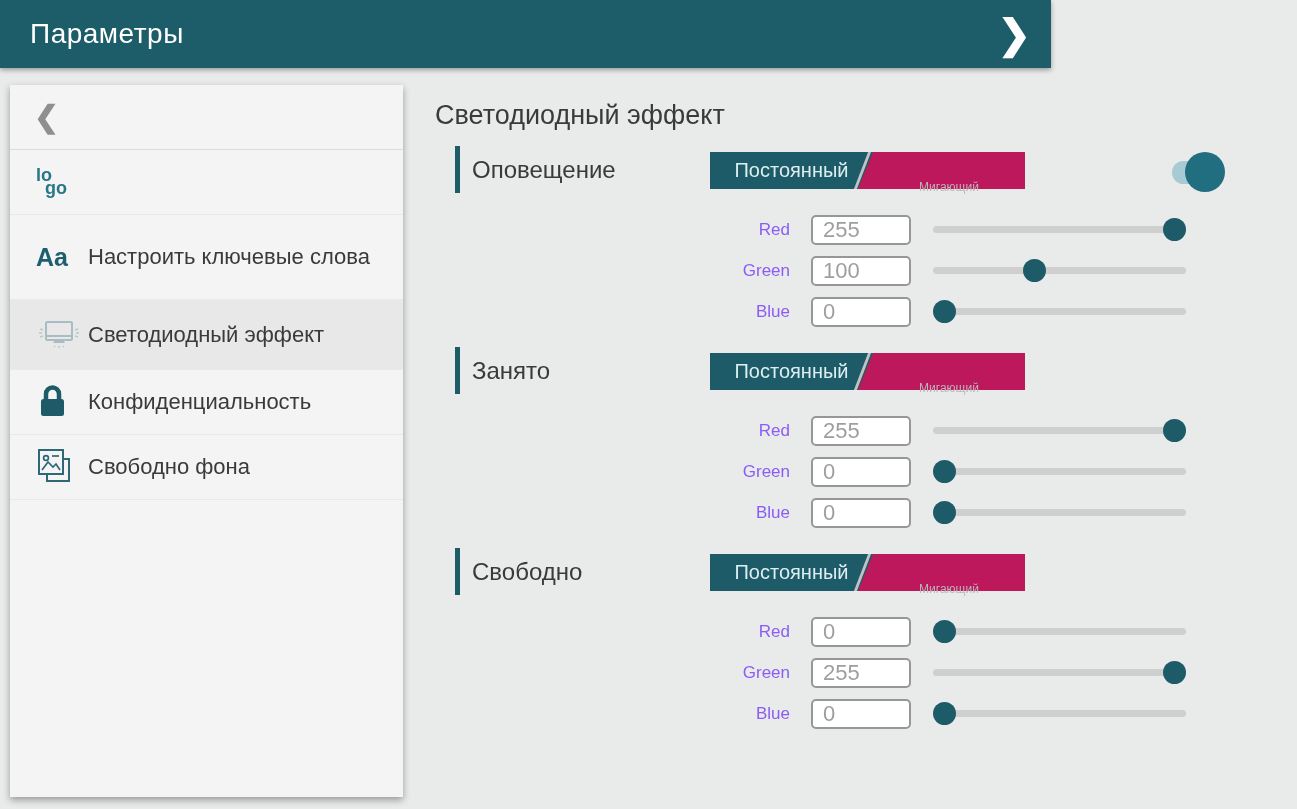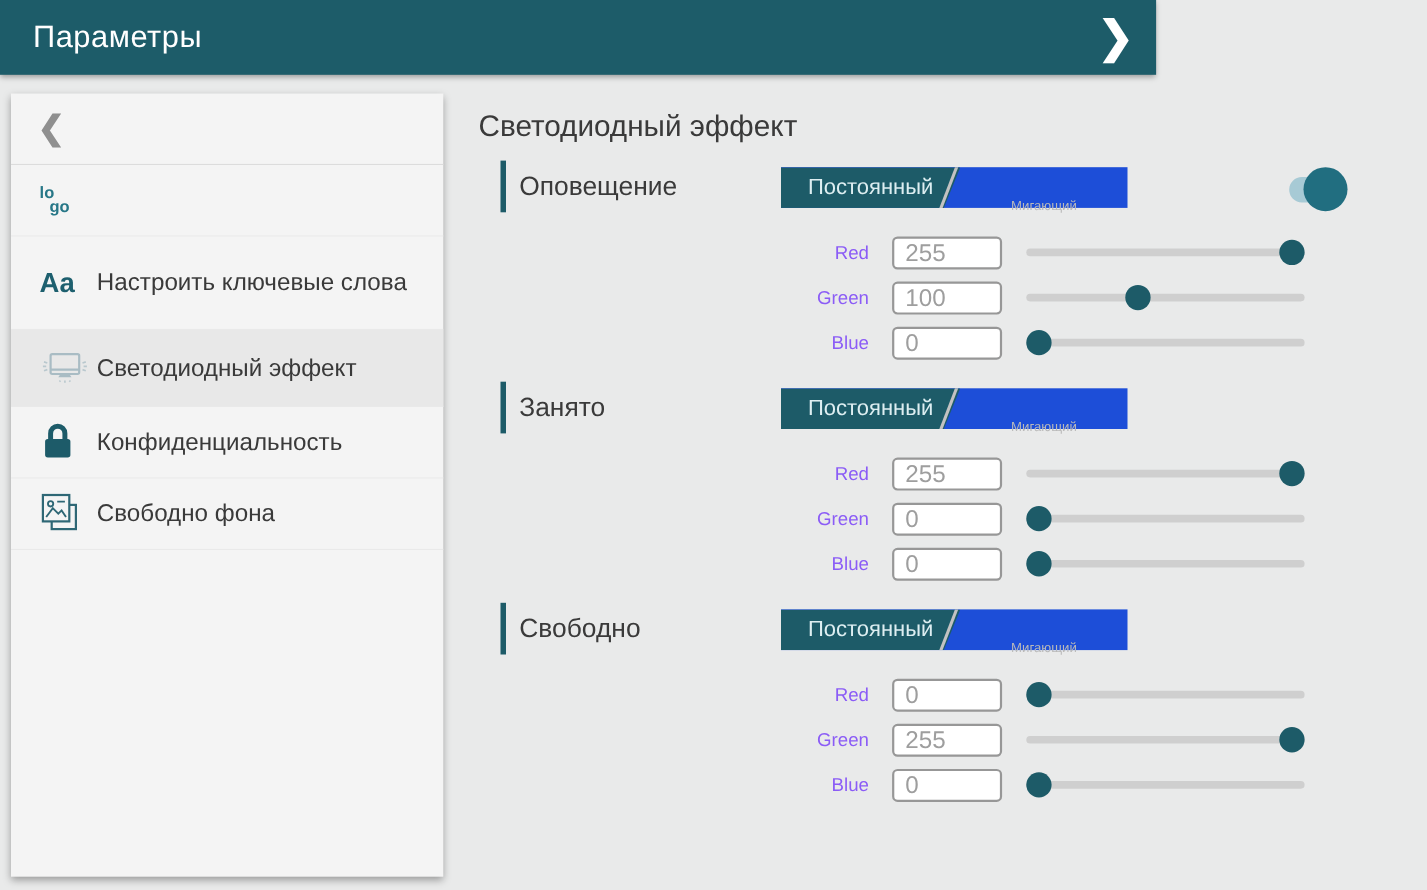--- a/index.html
+++ b/index.html
@@ -35,38 +35,38 @@
     display:flex; align-items:center; padding-left:26px;
     border-bottom:1px solid #e9e9e9; cursor:pointer;
   }
   .side-item.h65 { height:64px; }
   .side-item.h85 { height:84px; }
   .side-item.h70 { height:69px; }
   .side-item.selected { background:#e8e8e8; }
   .icon-box { width:52px; flex:0 0 52px; display:flex; align-items:center; }
   .side-label { font-size:22px; color:#3a3a3a; line-height:28px; max-width:295px; }
   
-  .logo-ic { display:flex; flex-direction:column; color:#277787; font-size:15px; font-weight:600; line-height:13px; }
+  .logo-ic { display:flex; flex-direction:column; color:#277787; font-size:18px; font-weight:600; line-height:13px; }
   .logo-ic .go { margin-left:9px; }
   .aa-ic { color:#1d5f6e; font-size:25px; font-weight:700; }
   
   .main { position:absolute; left:435px; top:100px; width:830px; z-index:1; }
   .main-title { font-size:27px; color:#3a3a3a; }
   .section { position:relative; }
   .section.first { margin-top:15px; }
   .section.next { margin-top:18px; }
   .sec-head { position:relative; height:48px; }
   .vbar { position:absolute; left:20px; top:0; width:5px; height:47px; background:#1d5b68; }
   .sec-label {
     position:absolute; left:37px; top:50%; transform:translateY(-50%);
     font-size:24px; color:#3a3a3a;
   }
   .mode-group {
     position:absolute; left:275px; top:6px; width:315px; height:37px;
-    background:#1d4ed8; cursor:pointer;
+    background:#be185d; cursor:pointer;
   }
   .mode-constant {
     position:absolute; left:0; top:0; height:100%; width:163px; background:#1d5b68;
     clip-path:polygon(0 0, 100% 0, calc(100% - 15px) 100%, 0 100%);
     display:flex; align-items:center; justify-content:center;
     color:#ddeef1; font-size:20px; z-index:2;
   }
   .mode-divider {
     position:absolute; left:151px; top:0; width:3px; height:100%;
     background:#c2c2c2; transform:skewX(-21deg); z-index:3;

